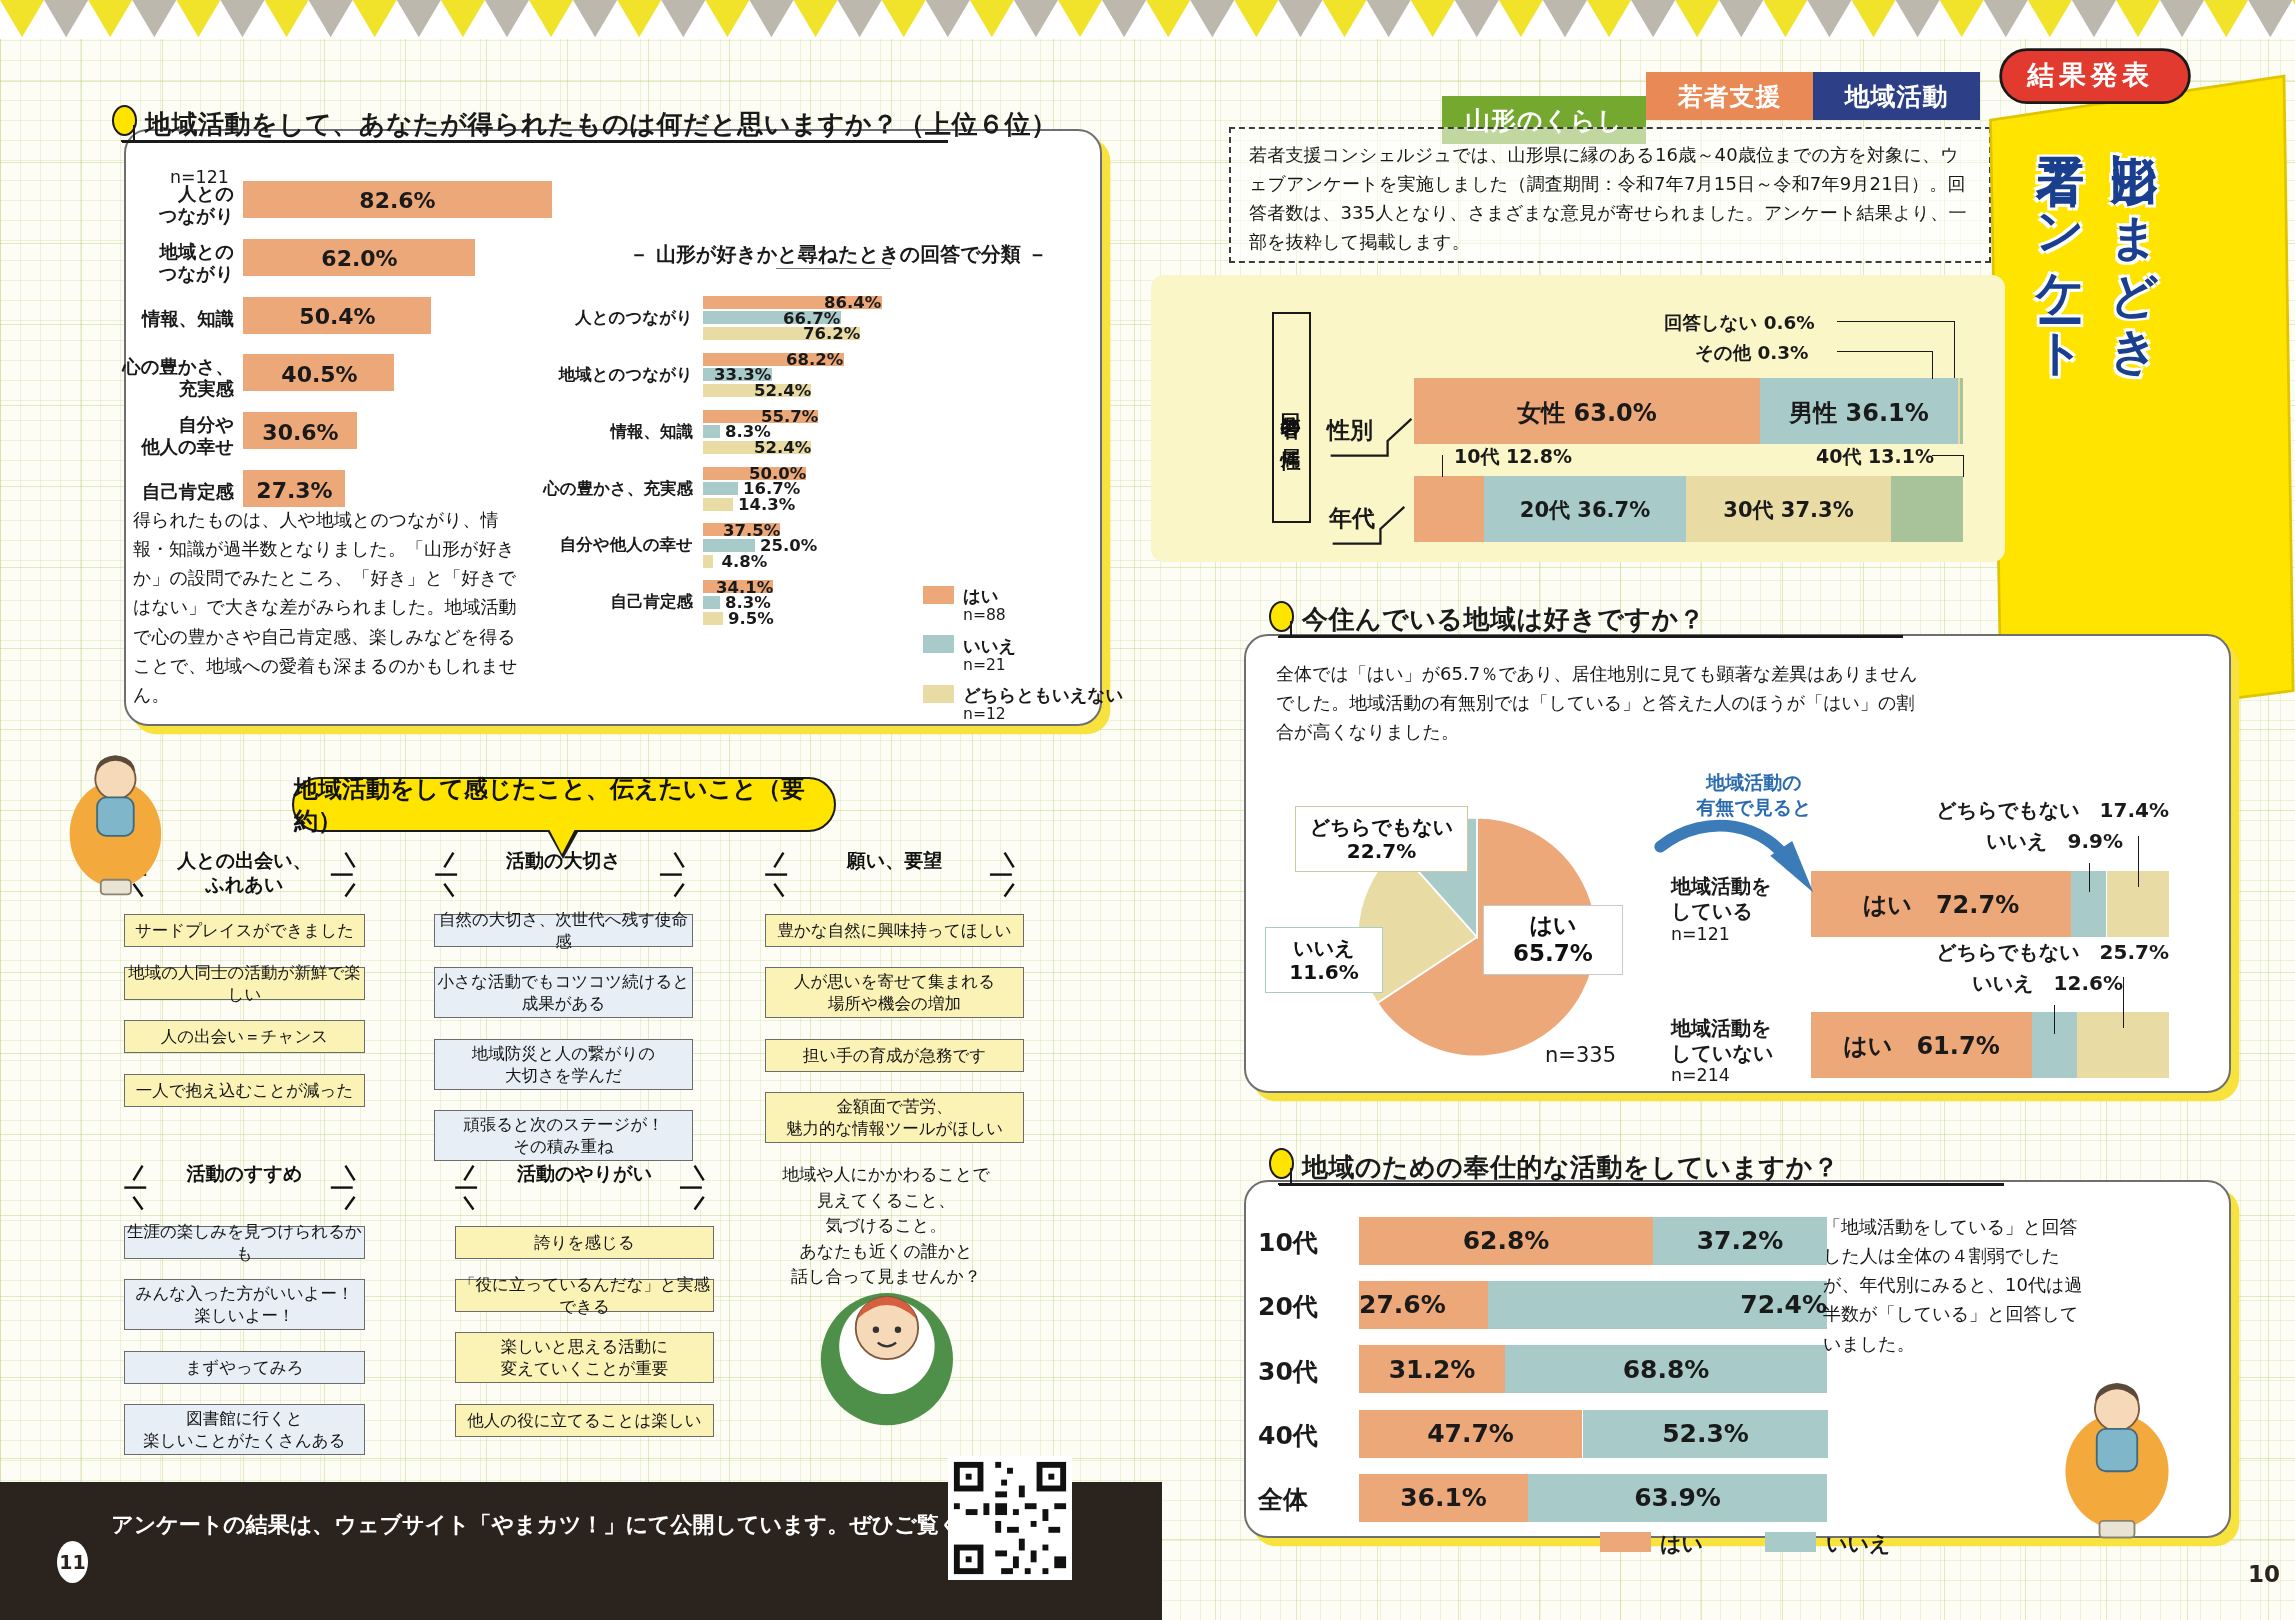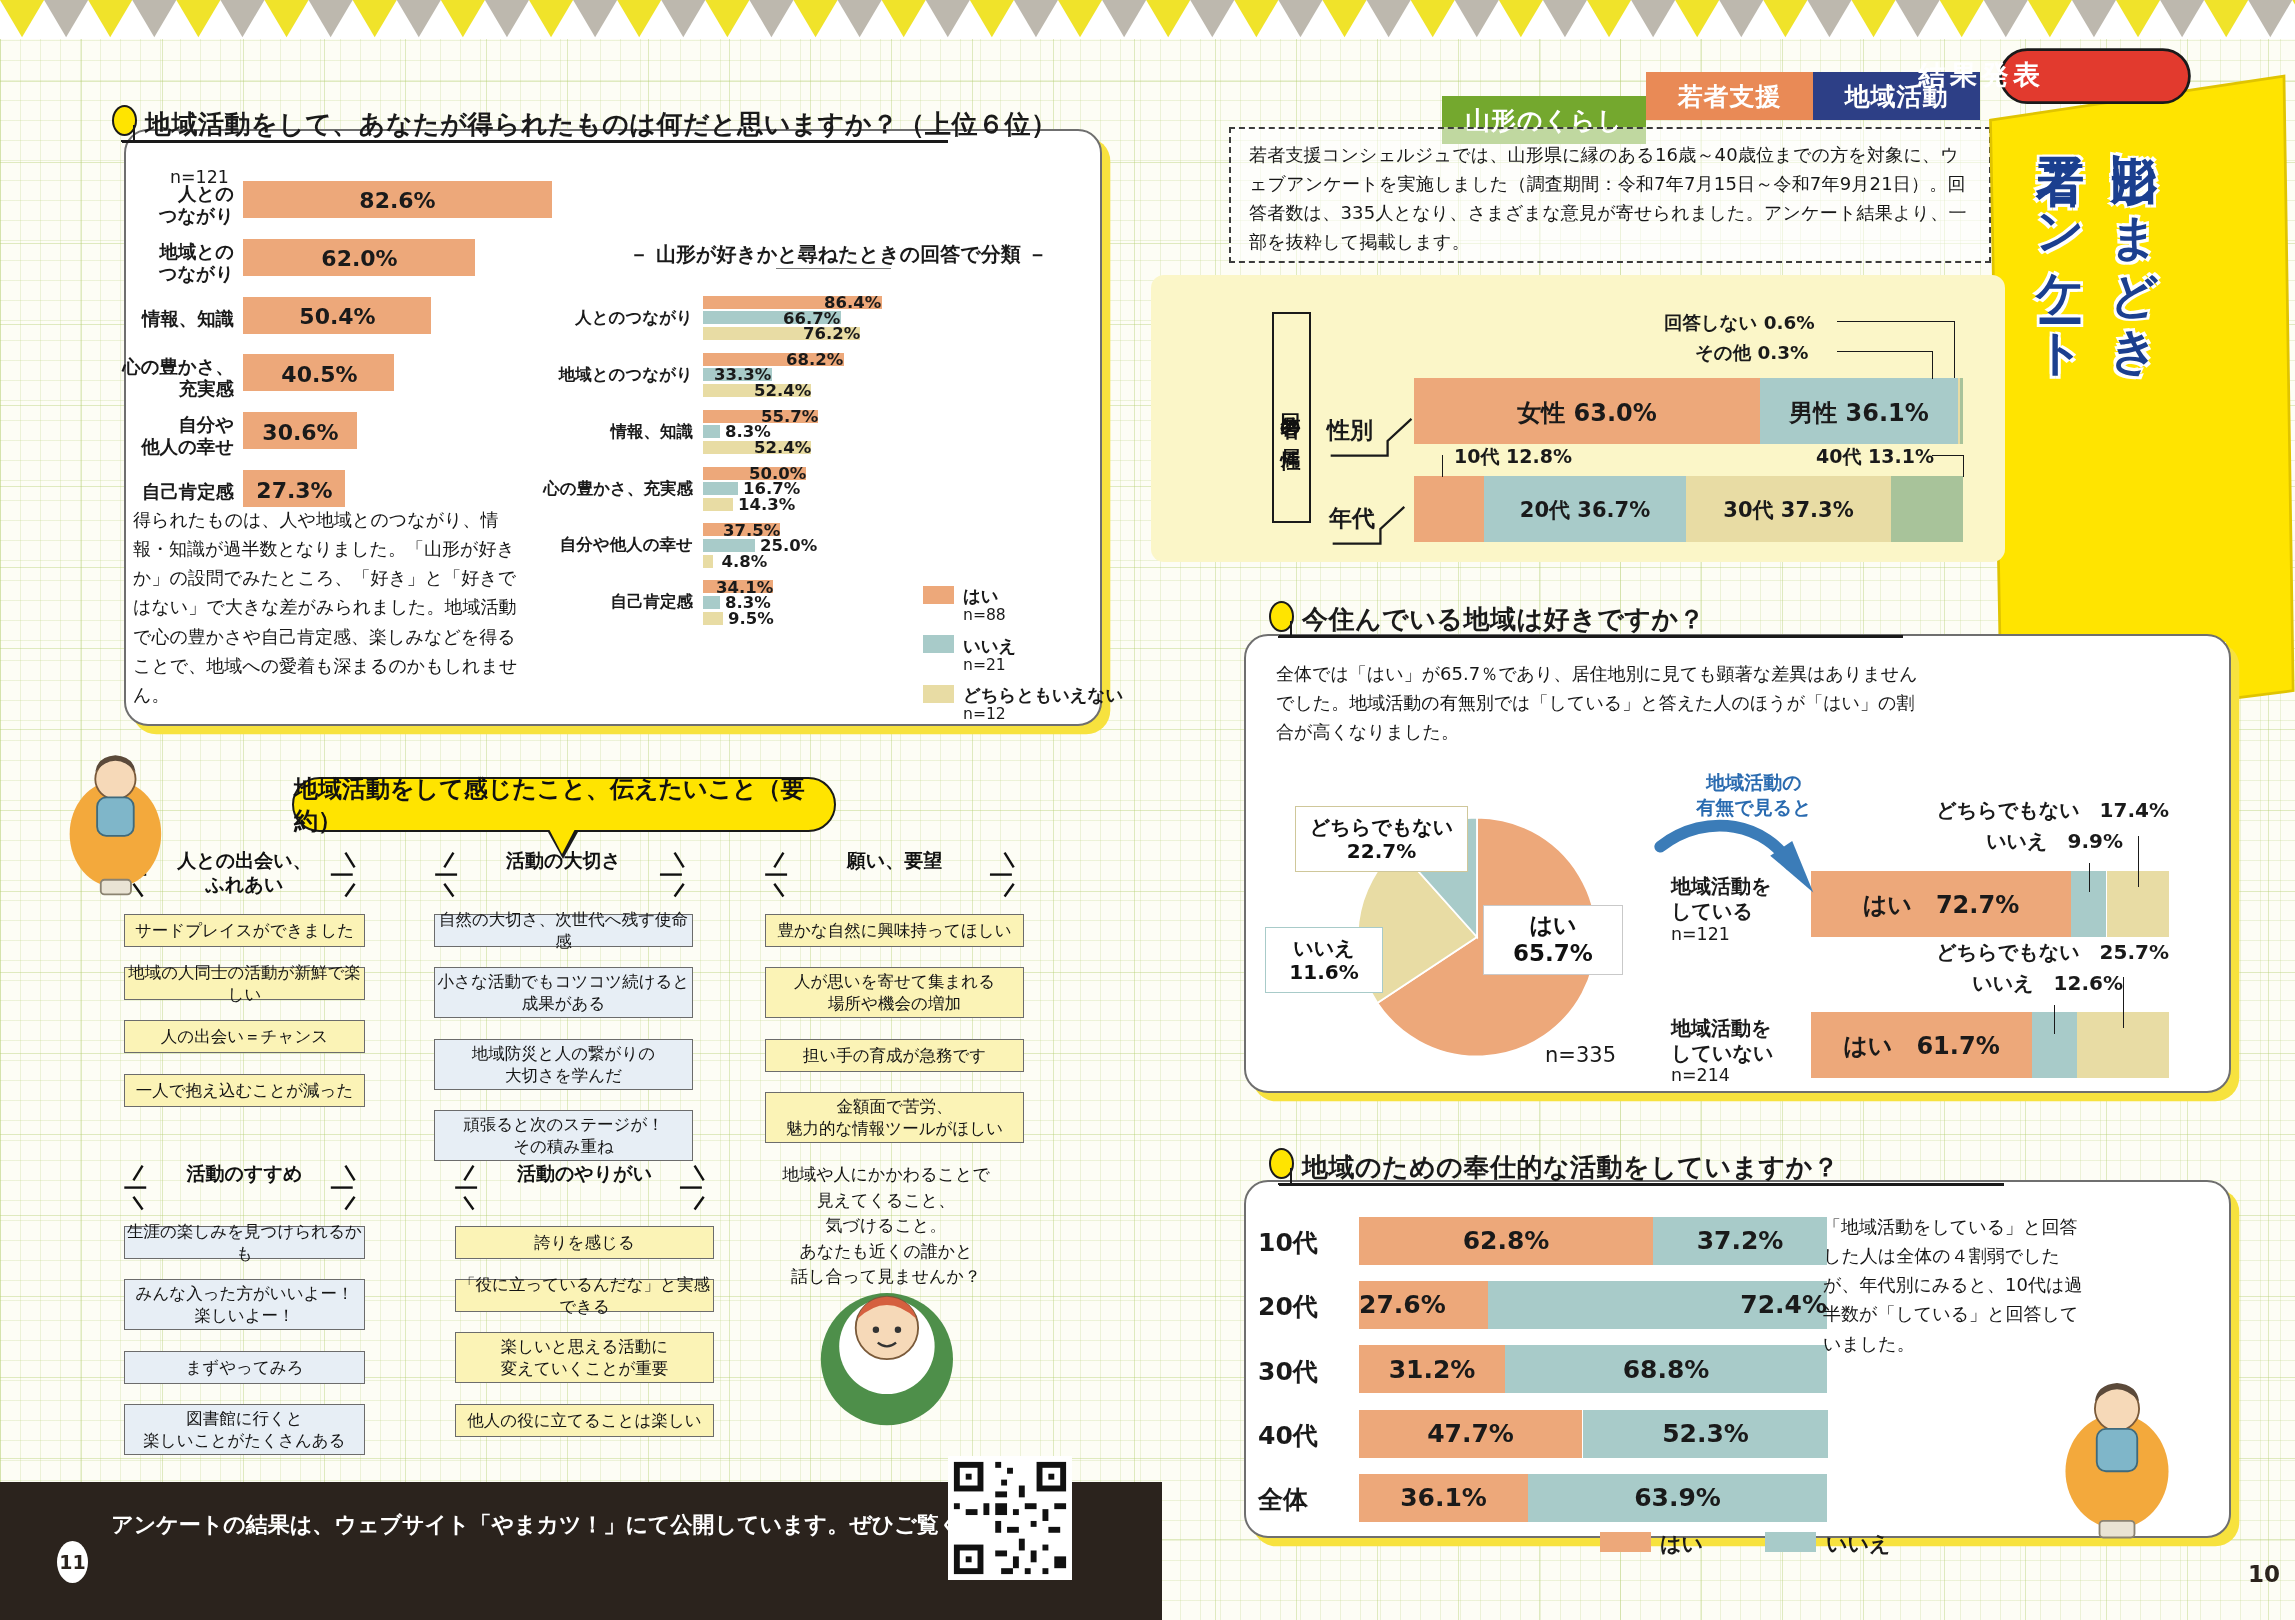--- a/index.html
+++ b/index.html
@@ -191,21 +191,21 @@
 <div class="bodytext" style="left:1249px;top:140px;width:725px;font-size:18px;letter-spacing:0.2px;">若者支援コンシェルジュでは、山形県に縁のある16歳～40歳位までの方を対象に、ウェブアンケートを実施しました（調査期間：令和7年7月15日～令和7年9月21日）。回答者数は、335人となり、さまざまな意見が寄せられました。アンケート結果より、一部を抜粋して掲載します。</div>
 
 <svg style="position:absolute;left:1974px;top:48px;width:321px;height:680px;" viewBox="0 0 350 740" width="321" height="680">
   <polygon points="18,78 338,30 348,700 30,740" fill="#ffe400" stroke="#e0c400" stroke-width="3"></polygon>
   <polygon points="30,92 326,48 334,686 40,724" fill="#ffe400"></polygon>
 </svg>
 
 <svg style="position:absolute;left:1997px;top:44px;width:197px;height:66px;" viewBox="0 0 215 72" width="197" height="66">
   <rect x="4" y="6" width="206" height="58" rx="29" fill="#e23a2e" stroke="#1a1a1a" stroke-width="3"></rect>
 </svg>
-<div style="position:absolute;left:1883px;top:57px;width:197px;text-align:center;color:#fff;
+<div style="position:absolute;left:1992px;top:57px;width:197px;text-align:center;color:#fff;
             font-weight:bold;font-size:27px;letter-spacing:4.6px;">結果発表</div>
 
 <div style="position:absolute;left:2103px;top:118px;writing-mode:vertical-rl;font-size:48px;
             font-weight:bold;color:#1b3f8f;letter-spacing:2.8px;height:386px;
             text-shadow:2.8px 2.8px 0 #fff,-2.8px 2.8px 0 #fff,2.8px -2.8px 0 #fff,-2.8px -2.8px 0 #fff;">山形いまどき</div>
 <div style="position:absolute;left:2029px;top:118px;writing-mode:vertical-rl;font-size:48px;
             font-weight:bold;color:#1b3f8f;letter-spacing:2.8px;height:496px;
             text-shadow:2.8px 2.8px 0 #fff,-2.8px 2.8px 0 #fff,2.8px -2.8px 0 #fff,-2.8px -2.8px 0 #fff;">若者アンケート</div>
 <div style="position:absolute;left:2020px;top:632px;width:248px;text-align:center;font-size:61px;
             font-weight:bold;color:#e23a2e;letter-spacing:1.8px;

